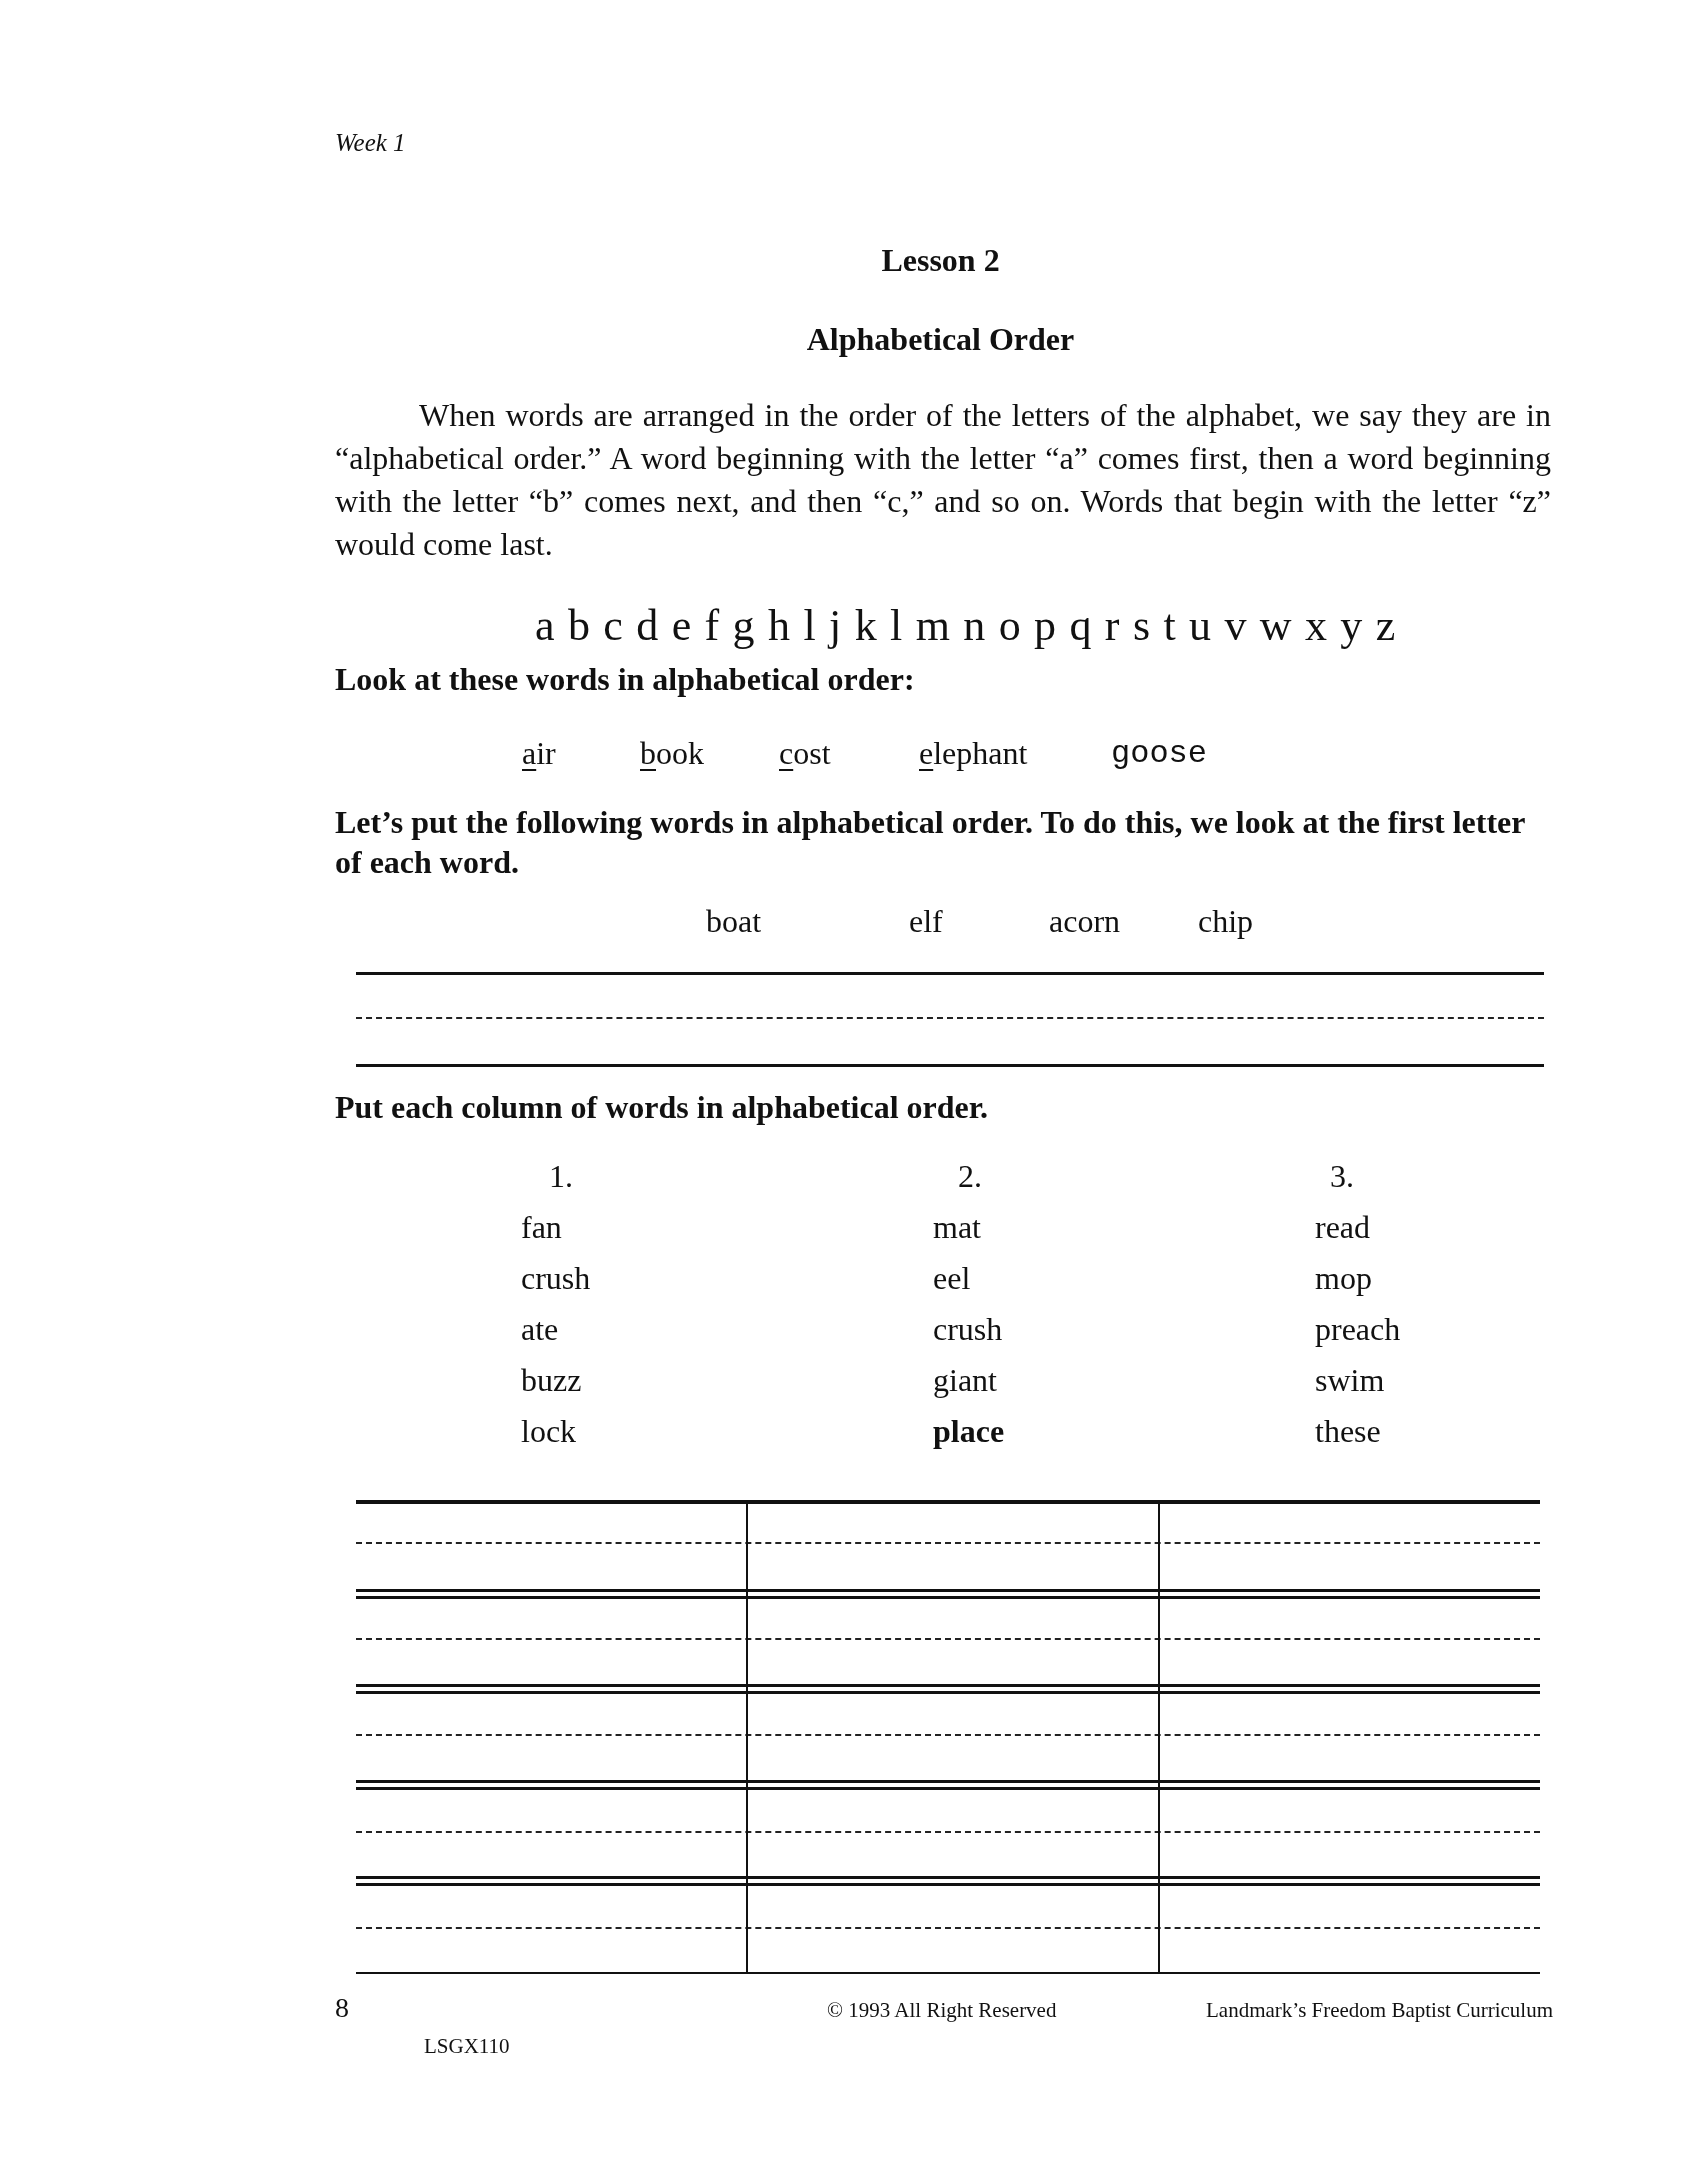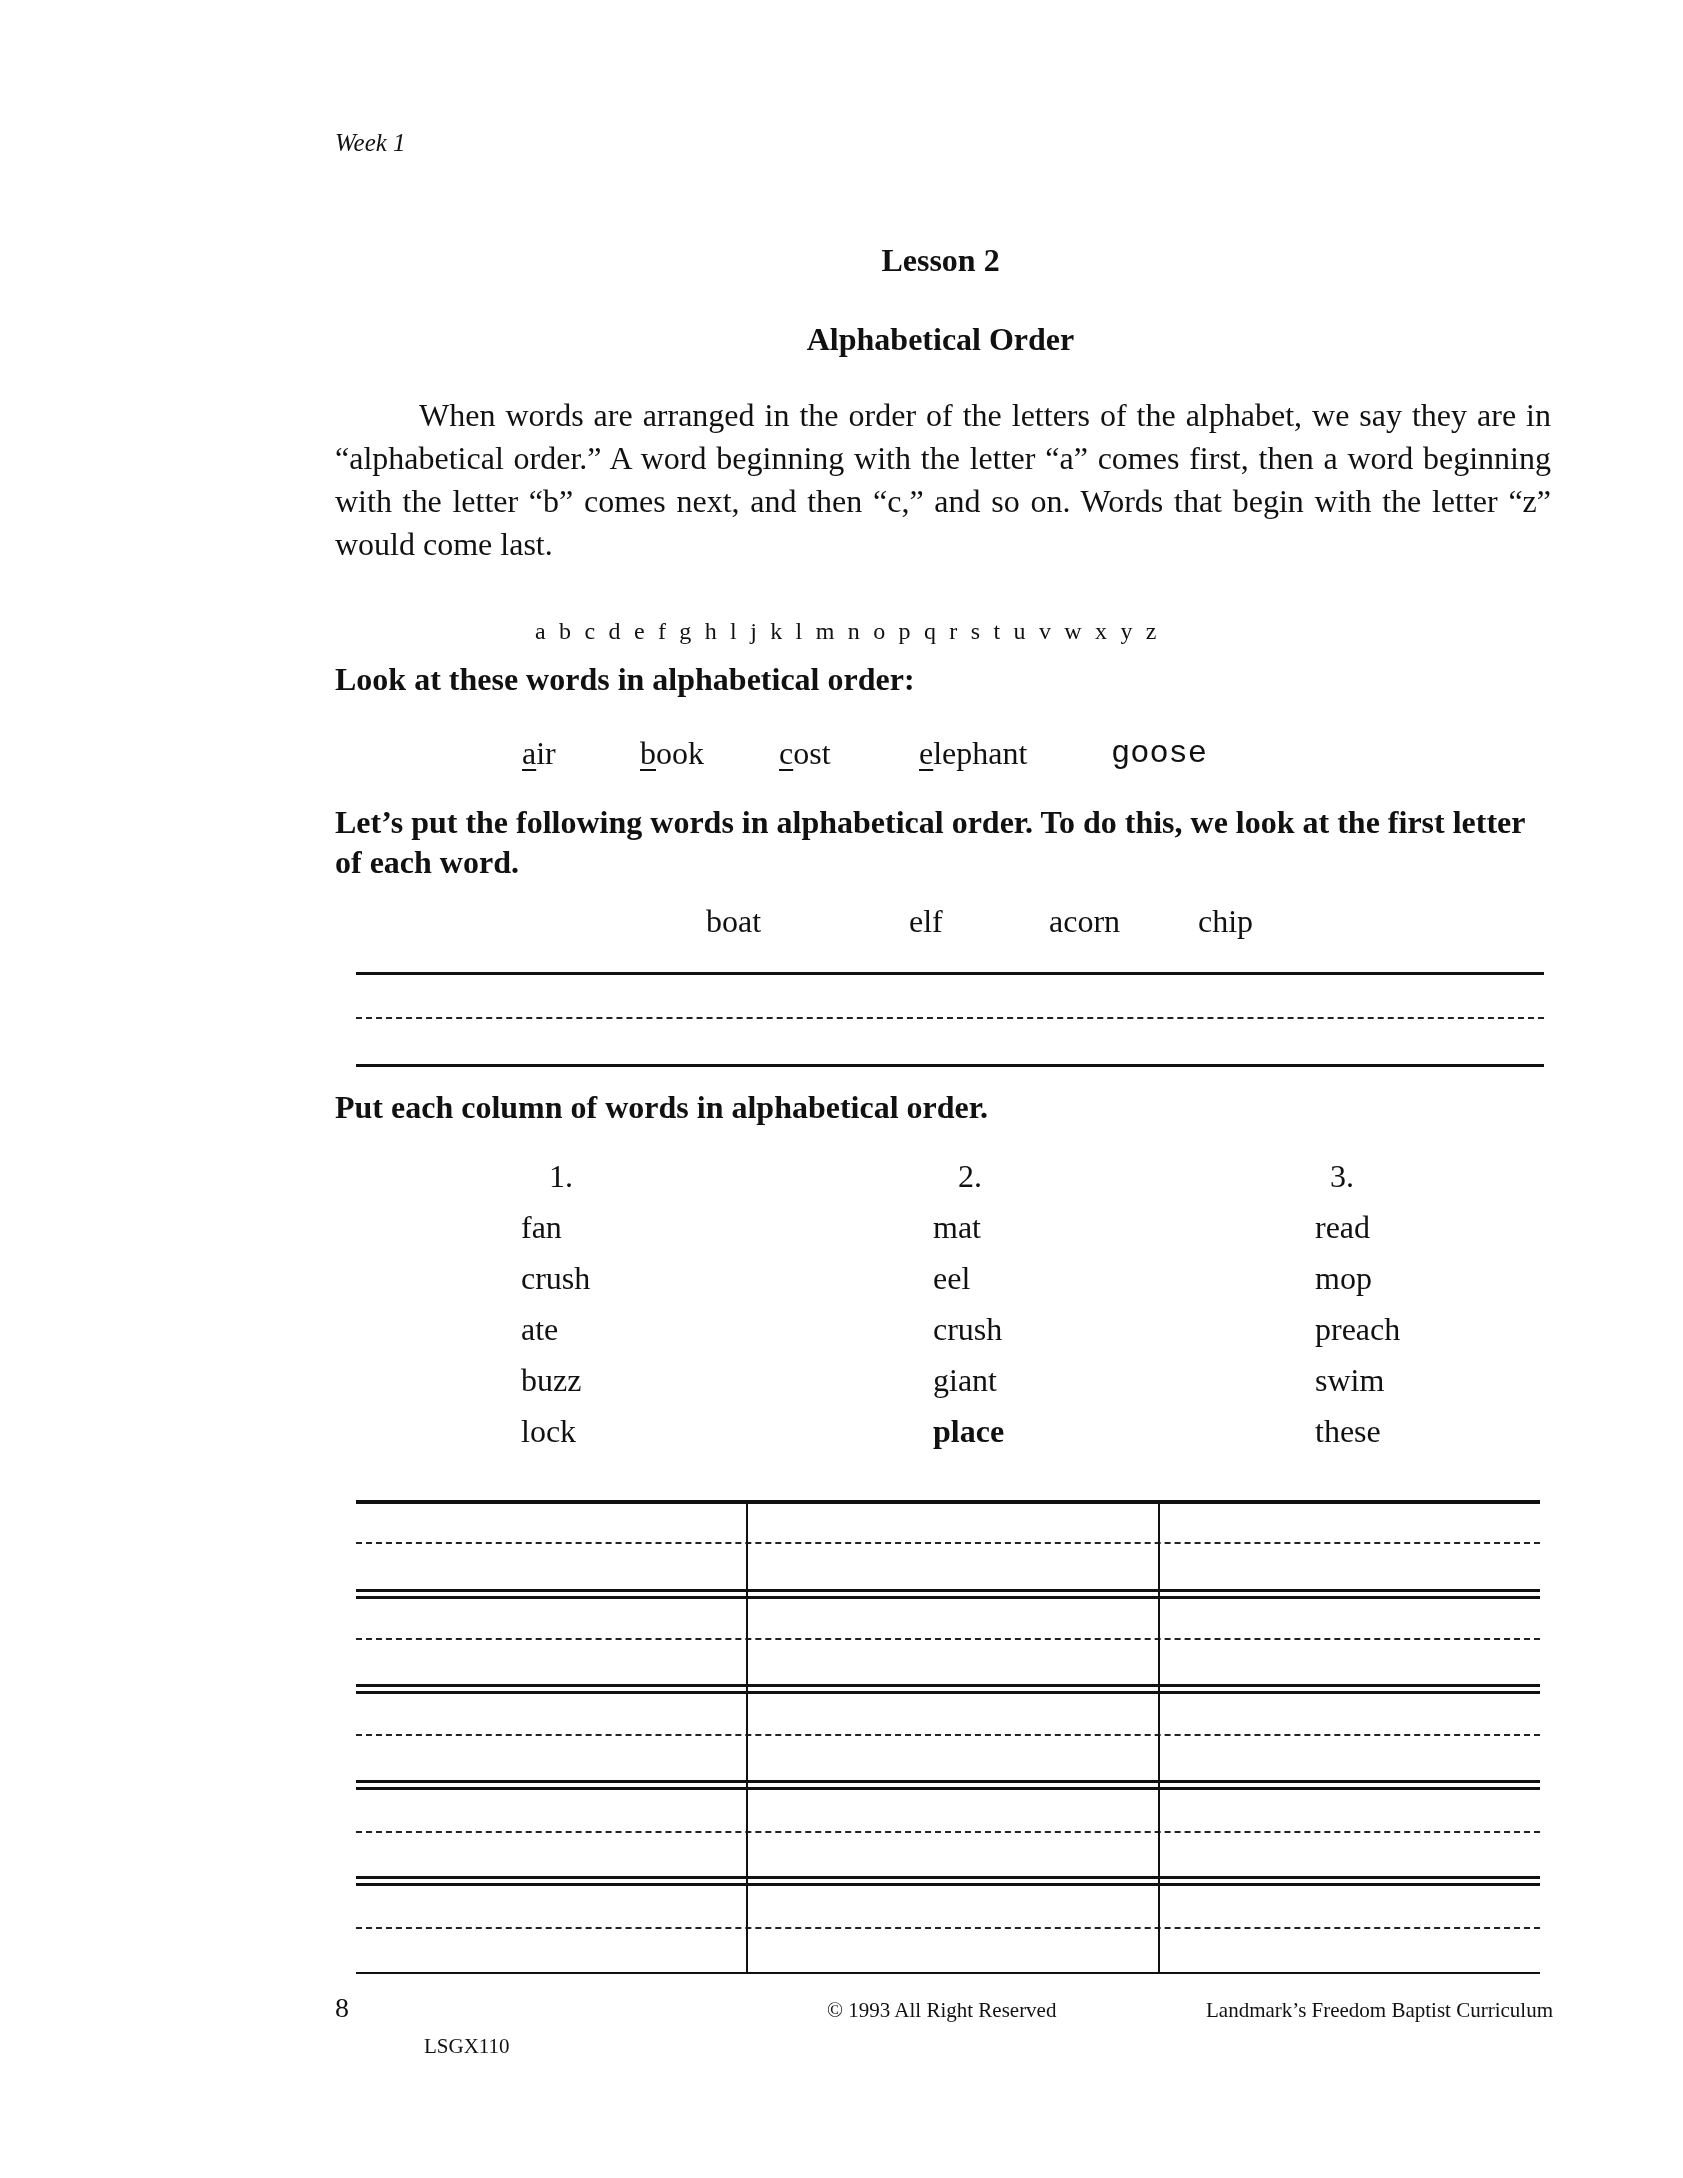--- a/index.html
+++ b/index.html
@@ -4,21 +4,21 @@
 <style>
   html, body { margin:0; padding:0; background:#ffffff; }
   body { width:1683px; height:2178px; position:relative; overflow:hidden;
          font-family:"Liberation Serif", "DejaVu Serif", serif; color:#111111; }
   .abs { position:absolute; }
   .week { left:335px; top:129px; font-style:italic; font-size:25px; }
   .lesson { left:0; width:1881px; top:242px; text-align:center; font-weight:bold; font-size:32px; }
   .subtitle { left:0; width:1881px; top:321px; text-align:center; font-weight:bold; font-size:32px; }
   .para { left:335px; top:394px; width:1216px; font-size:32px; line-height:43px; text-align:justify; }
   .para .indent { display:inline-block; width:84px; }
-  .alphabet { left:535px; top:618px; font-size:24px; letter-spacing:0px; word-spacing:12px; }
+  .alphabet { left:535px; top:600px; font-size:44px; letter-spacing:0px; word-spacing:12px; }
   .alphabet span { display:inline-block; margin-right:13.4px; }
   .heading { left:335px; font-weight:bold; font-size:32px; }
   .h1 { top:661px; }
   .examples { top:735px; left:0; font-size:32px; }
   .examples span { position:absolute; white-space:nowrap; }
   .examples u { text-decoration:underline; text-decoration-thickness:2px; text-underline-offset:5px; }
   .h2 { top:802px; width:1216px; line-height:40px; }
   .words4 { top:903px; left:0; font-size:32px; }
   .words4 span { position:absolute; white-space:nowrap; }
   .line-solid { position:absolute; height:3px; background:#111; }

